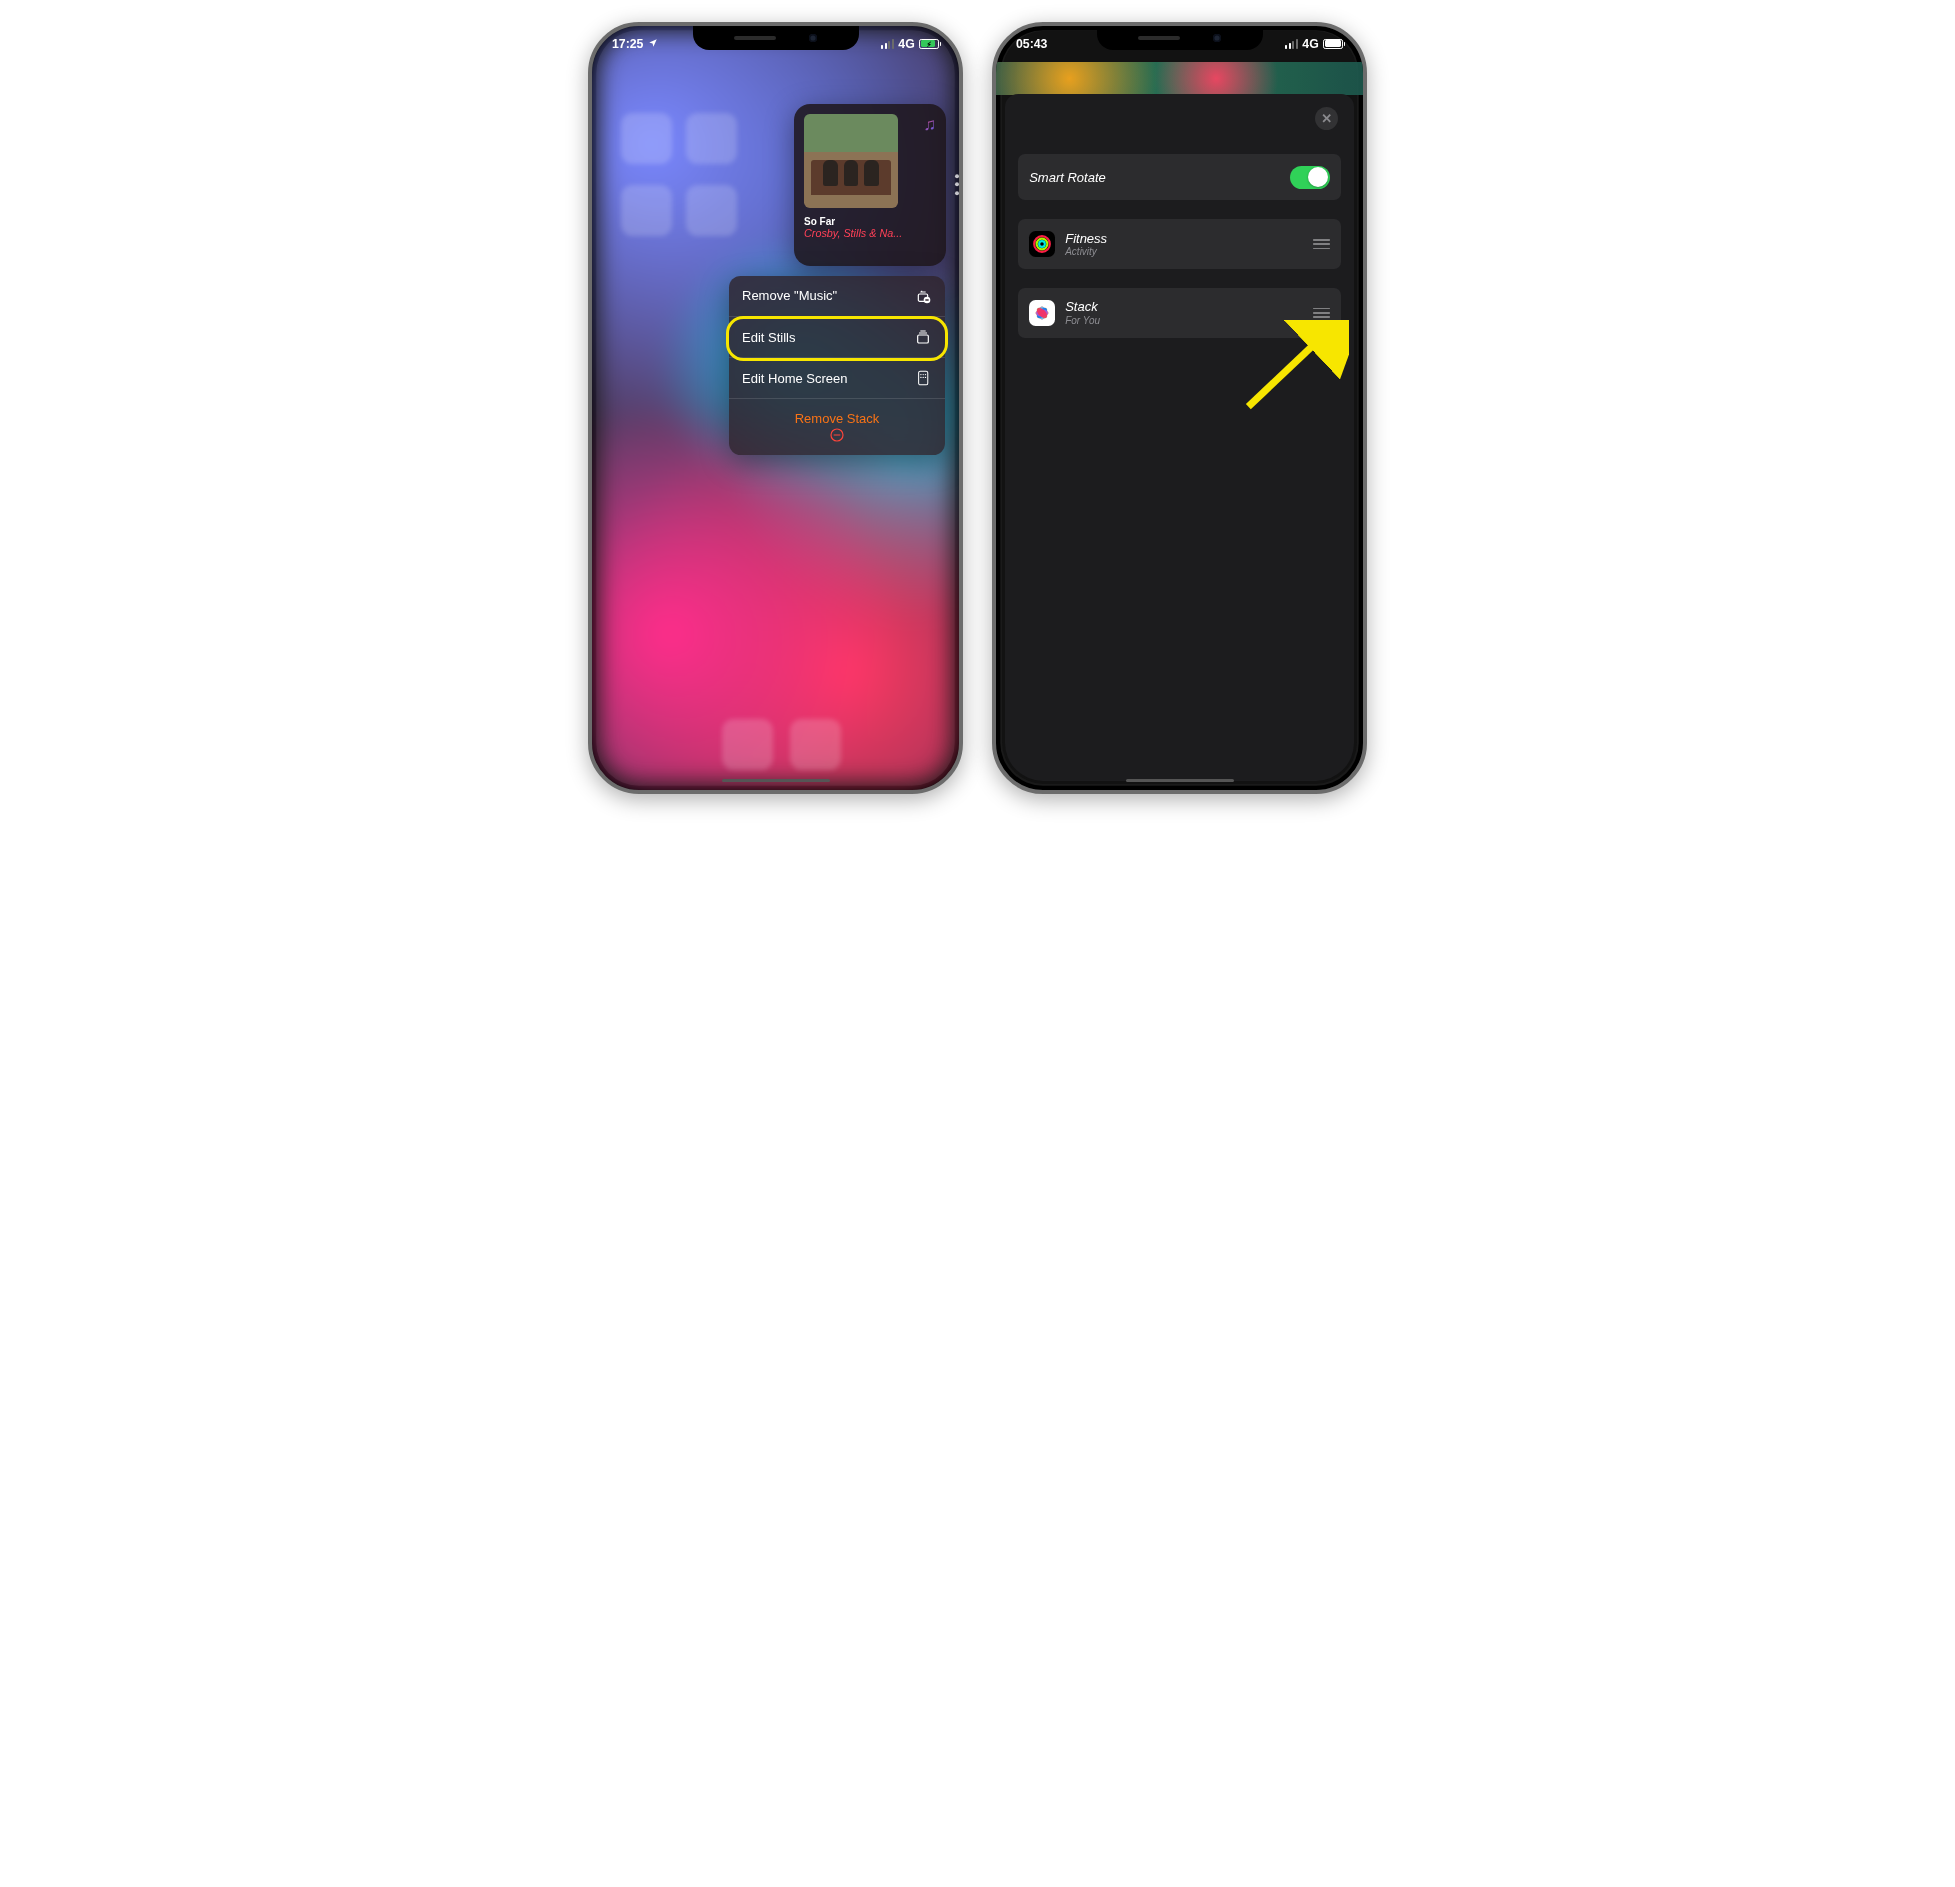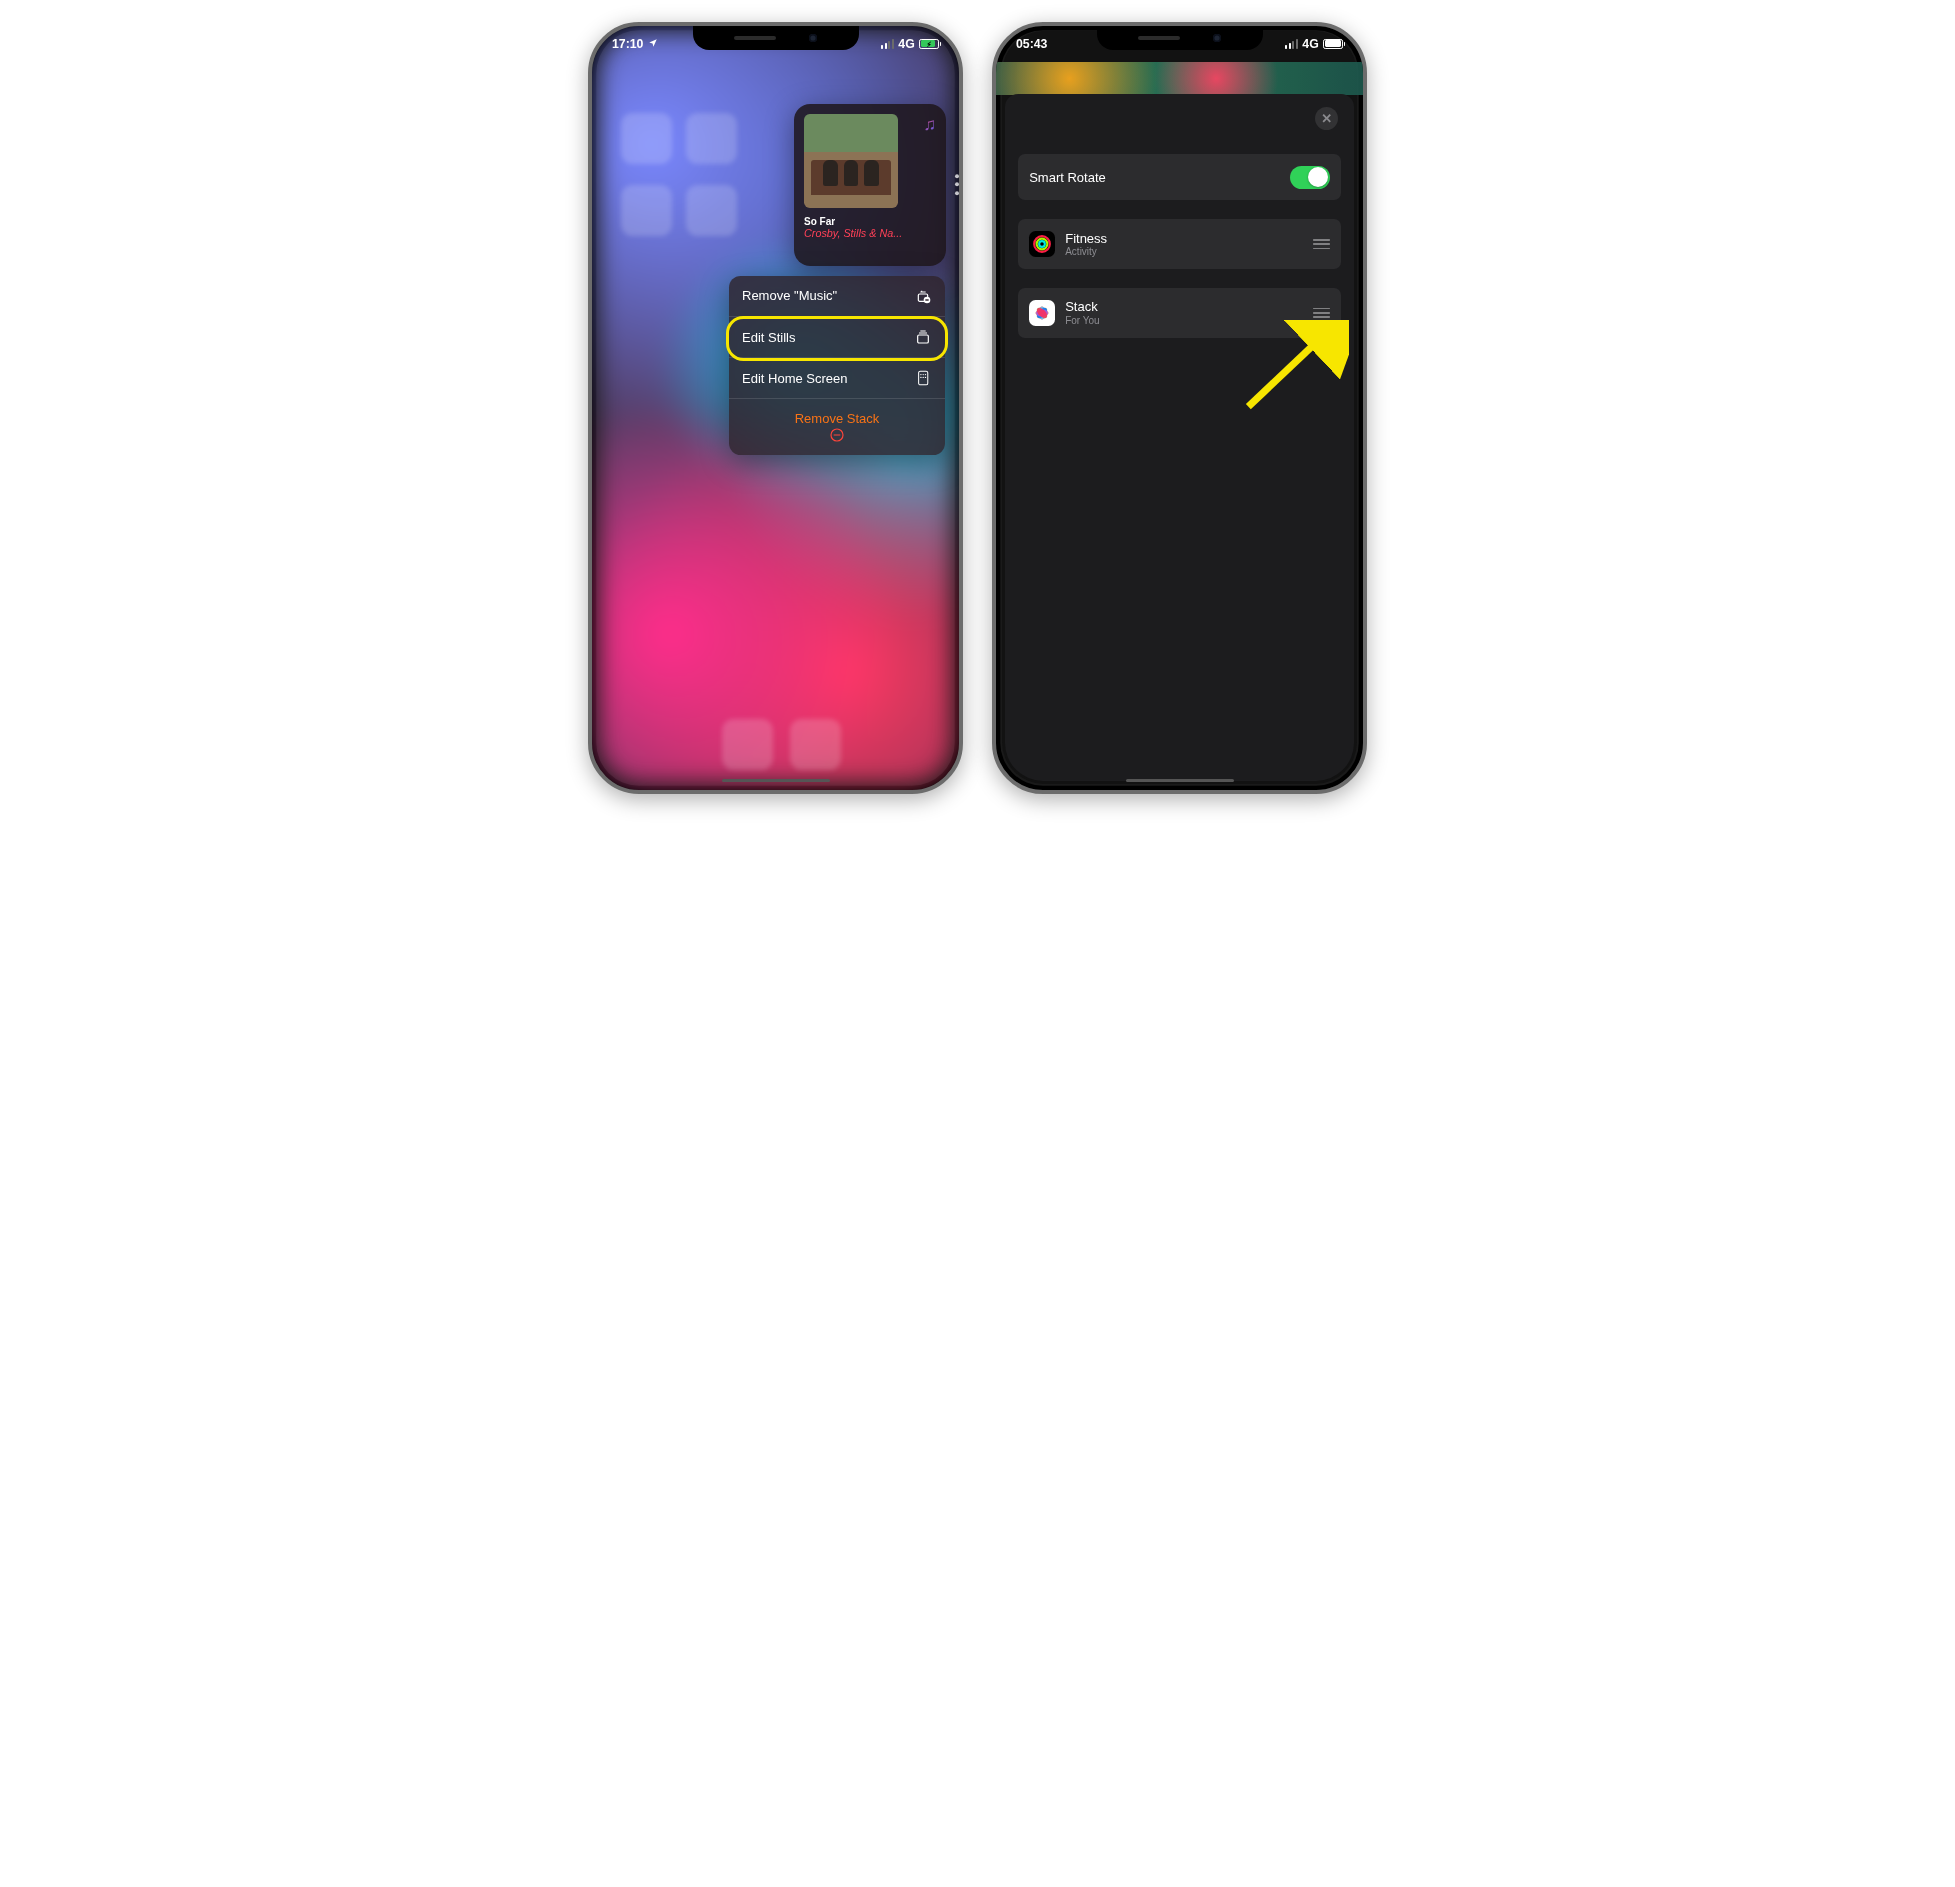--- a/index.html
+++ b/index.html
@@ -153,21 +153,21 @@
     z-index:20; padding-top:8.7px;
   }
   .close-x {
     position:absolute; top:13px; right:16px;
     width:23px; height:23px; border-radius:50%;
     background:#323234; color:#8a8a8e;
     display:flex; align-items:center; justify-content:center;
     font-size:13px; font-weight:700;
   }
   .card {
-    margin:16px 13px 0; background:#2c2c2e; border-radius:7px;
+    margin:16px 13px 0; background:#2c2c2e; border-radius:7px;font-style:italic;
   }
   .card + .card.section { margin-top:19px; }
   .row {
     display:flex; align-items:center; padding:11.5px 11.5px;
     border-bottom: 0.4px solid rgba(255,255,255,.08);
   }
   .row:last-child { border-bottom:none; }
   .row .app-ic {
     width:26px; height:26px; border-radius:6.5px; margin-right:10px;
     display:flex; align-items:center; justify-content:center; flex-shrink:0;
@@ -213,21 +213,21 @@
   <div class="app-icon-blur" style="top:693px; left:130px;"></div>
   <div class="app-icon-blur" style="top:693px; left:198px;"></div>
 
   <div class="notch">
     <div class="speaker"></div>
     <div class="cam"></div>
   </div>
 
   <div class="statusbar">
     <div class="left">
-      <span>17:10</span>
+      <span>17:25</span>
       <span>
         <svg width="10" height="10" viewBox="0 0 24 24">
             <path d="M3 11 L21 3 L13 21 L11 13 Z" fill="#fff"></path>
           </svg>
       </span>
     </div>
     <div class="right">
       <div class="bars">
           <span></span>
           <span></span>

